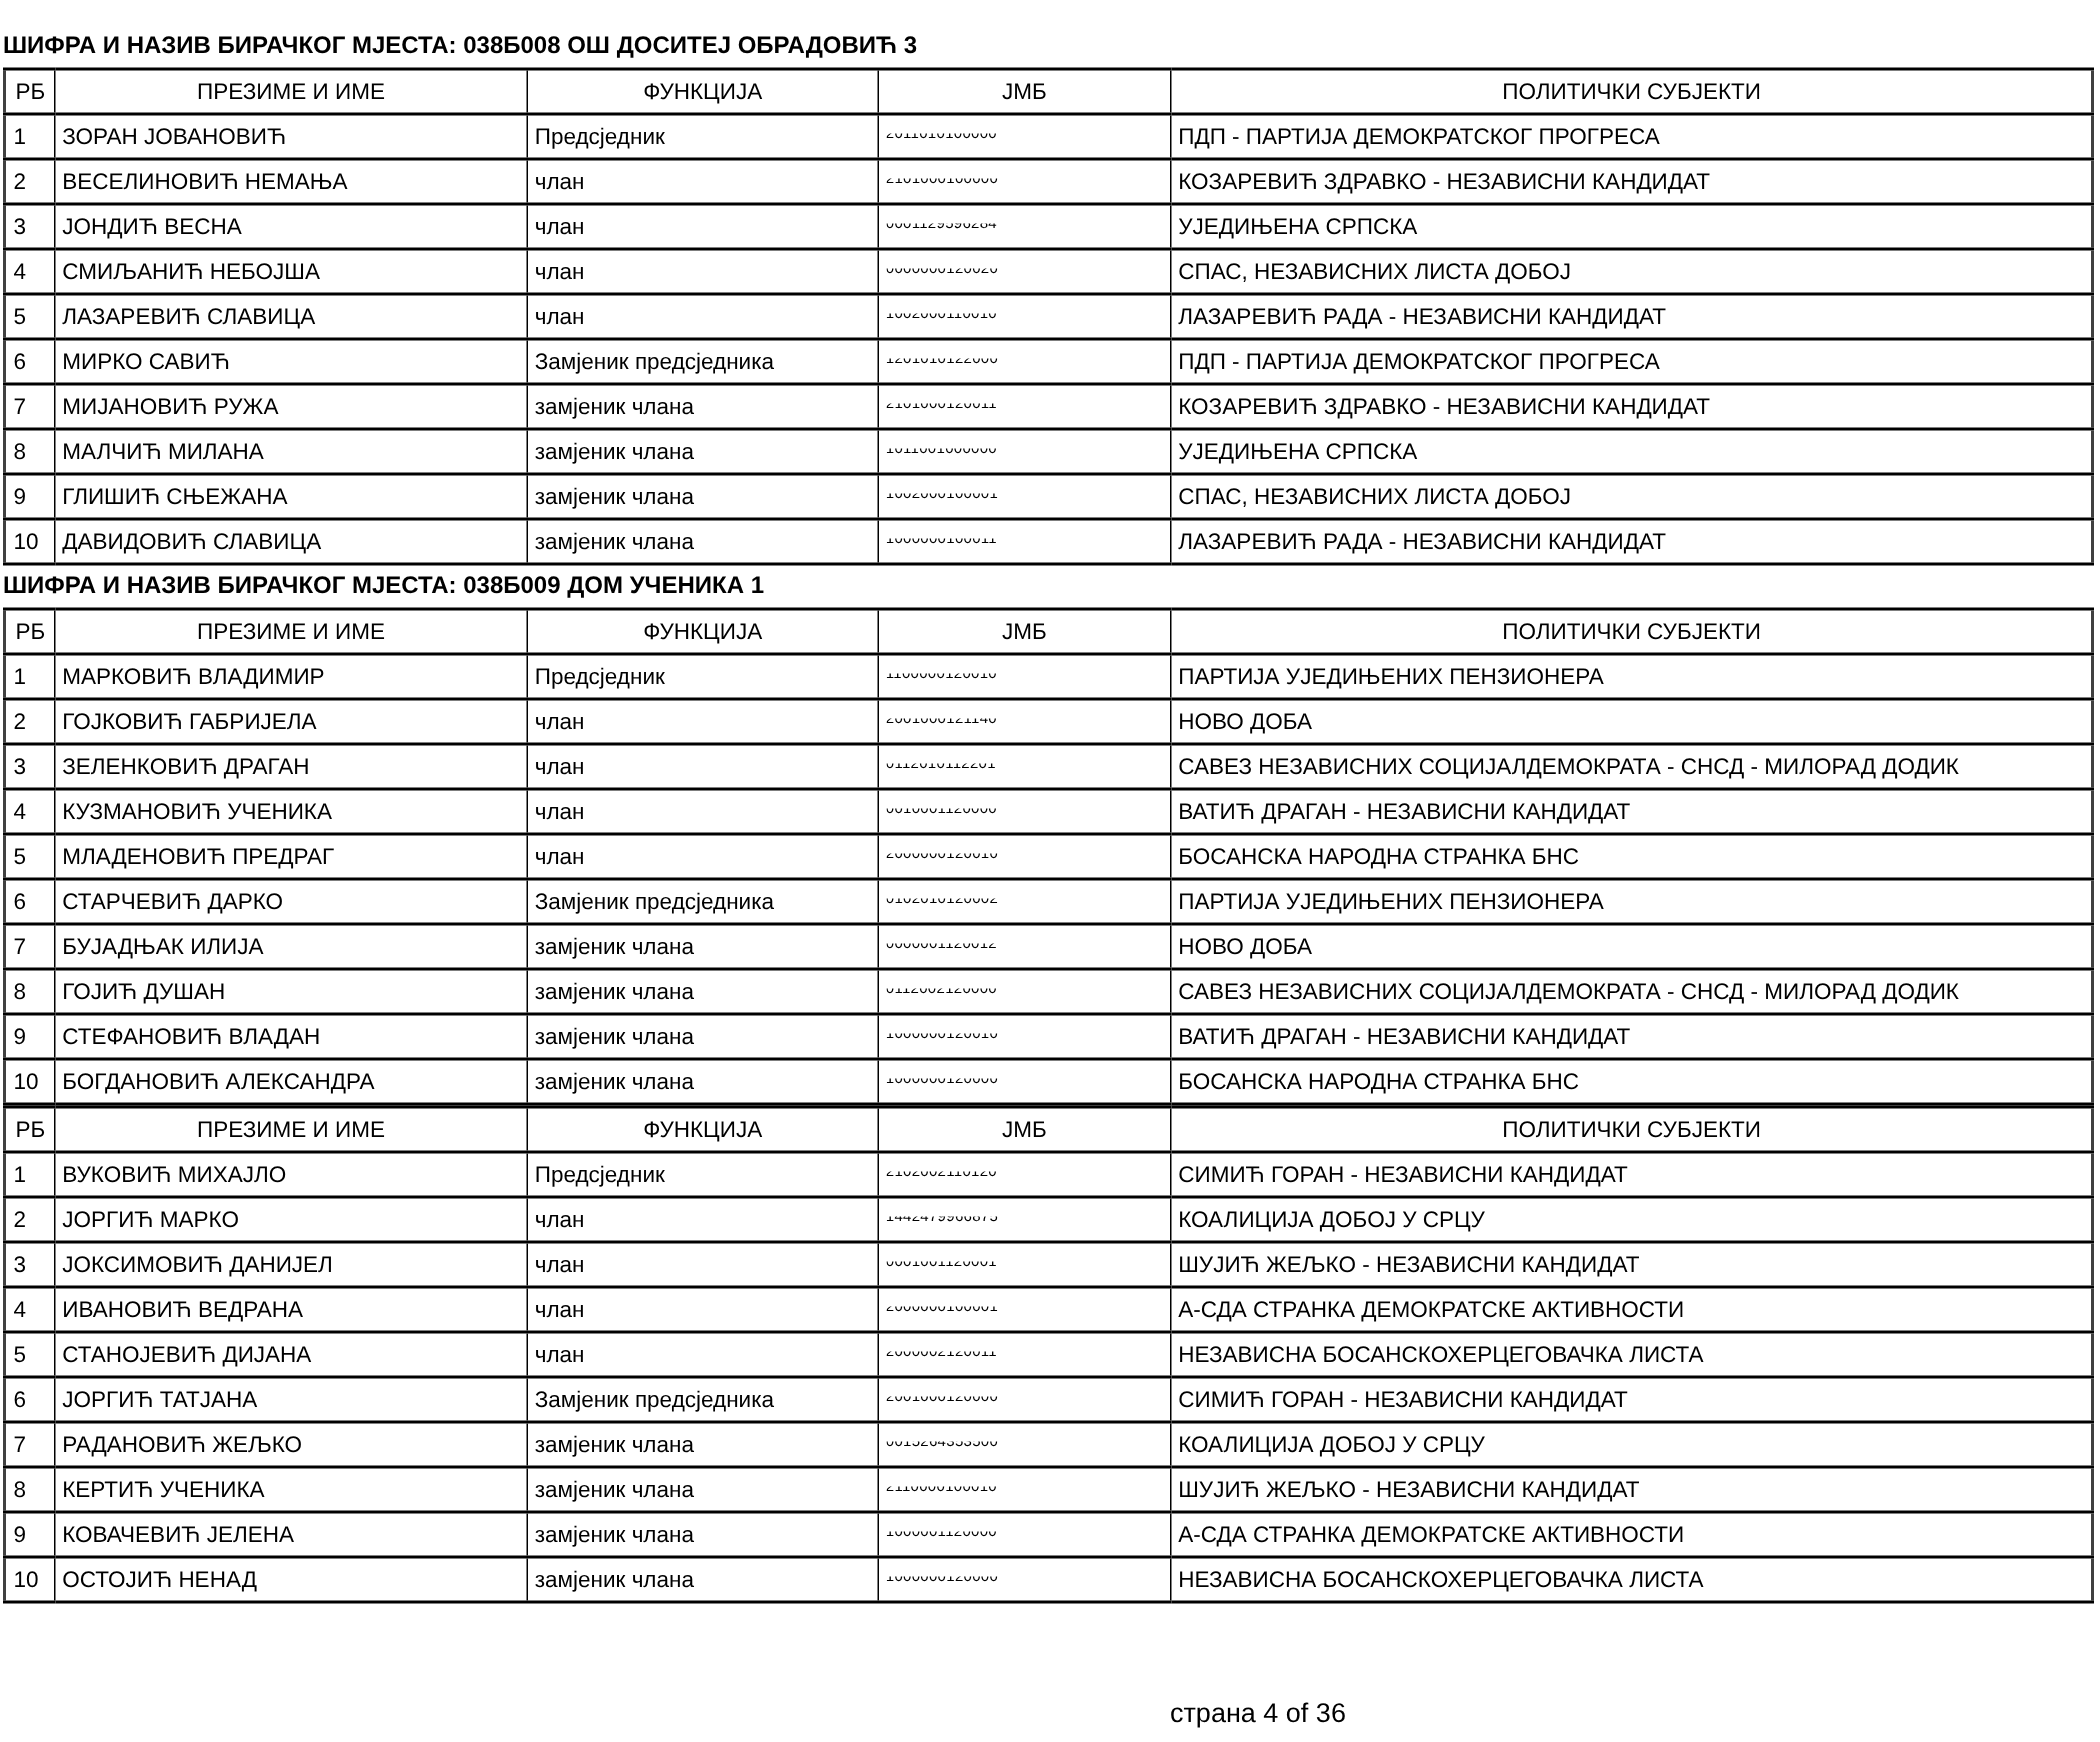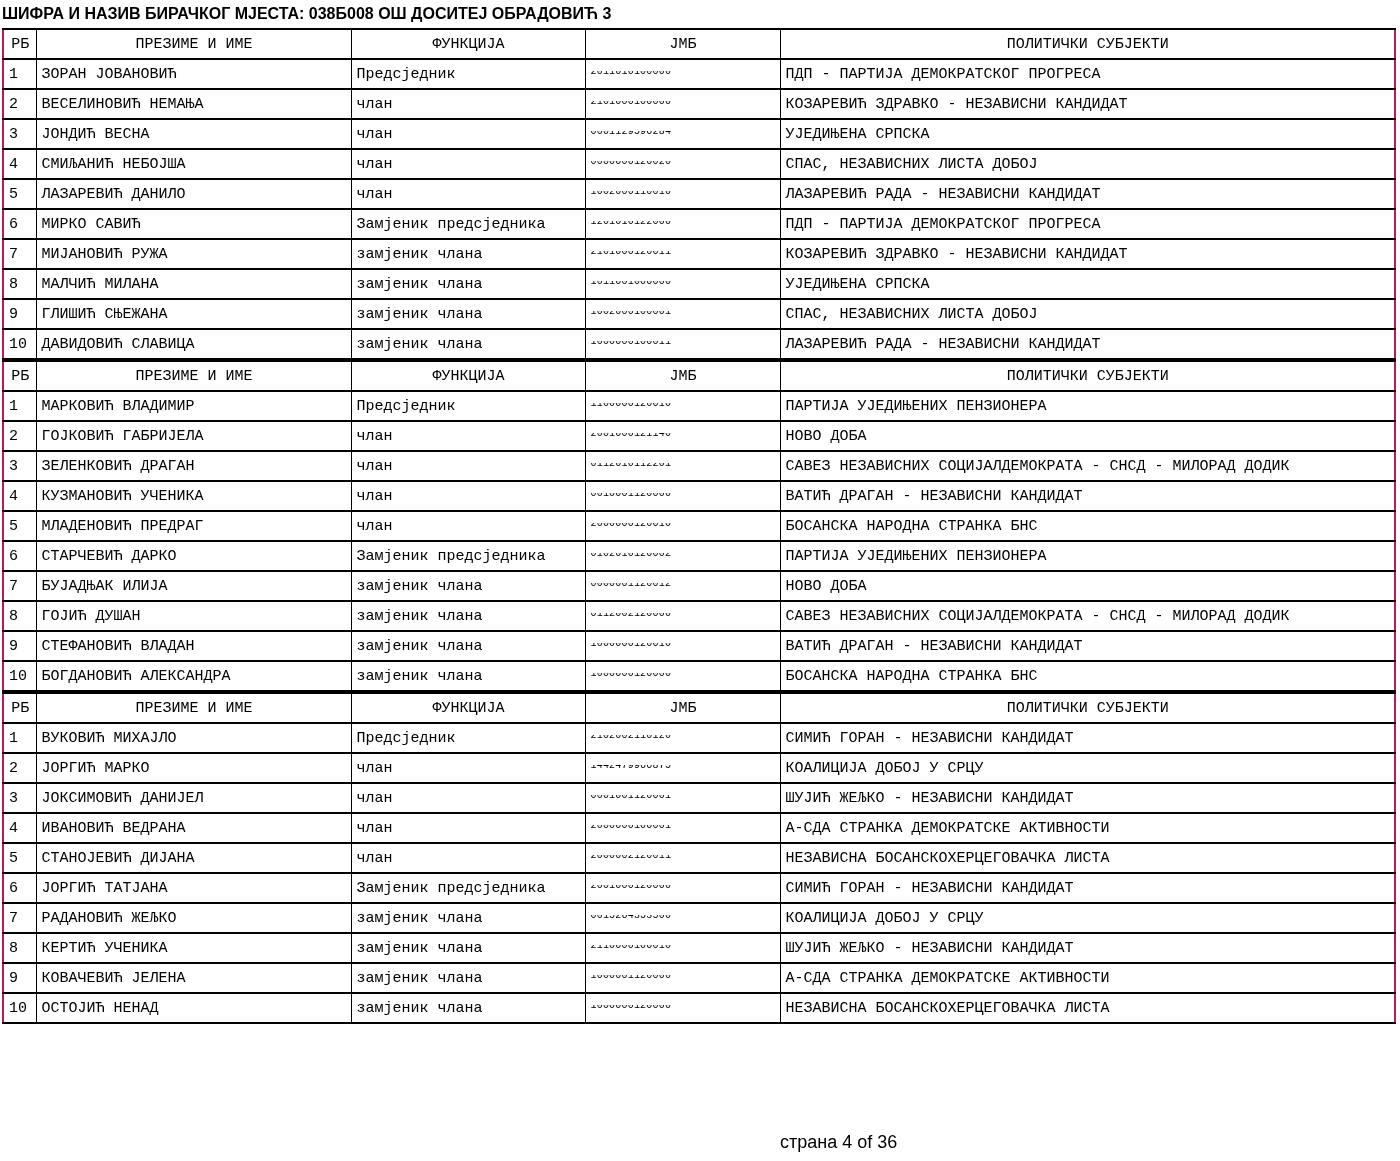--- a/index.html
+++ b/index.html
@@ -2,31 +2,30 @@
 <html><head>
 <meta charset="utf-8">
 <style>
   html,body{margin:0;padding:0;}
   body{
     width:1400px;height:1161px;
     background:#ffffff;color:#000;
     font-family:"Liberation Sans", sans-serif;
     position:relative;overflow:hidden;
   }
-  .content{padding-left:2px;}
+  .content{padding-left:2px;margin-top:17px;}
   .section-title{
     font-weight:bold;font-size:16px;
     height:28px;line-height:28px;
     white-space:nowrap;overflow:hidden;
   }
   table.roster{
     border-collapse:collapse;table-layout:fixed;
     width:1392px;
-    border:2px solid #be185d;
-    font-family:Liberation Mono, monospace;
+    border:2px solid #404040;
   }
   .col-rb{width:33px;}
   .col-name{width:315px;}
   .col-func{width:234px;}
   .col-jmb{width:195px;}
   .col-party{width:615px;}
   table.roster th, table.roster td{
     border:2px solid #000;
     border-left-width:1px;border-right-width:1px;
     height:28px;
@@ -98,21 +97,21 @@
             </tr>
             <tr>
               <td class="rb-cell">4</td>
               <td>СМИЉАНИЋ НЕБОЈША</td>
               <td>члан</td>
               <td><span class="jmb-clip"><span>0000000120020</span></span></td>
               <td>СПАС, НЕЗАВИСНИХ ЛИСТА ДОБОЈ</td>
             </tr>
             <tr>
               <td class="rb-cell">5</td>
-              <td>ЛАЗАРЕВИЋ ДАНИЛО</td>
+              <td>ЛАЗАРЕВИЋ СЛАВИЦА</td>
               <td>члан</td>
               <td><span class="jmb-clip"><span>1002000110010</span></span></td>
               <td>ЛАЗАРЕВИЋ РАДА - НЕЗАВИСНИ КАНДИДАТ</td>
             </tr>
             <tr>
               <td class="rb-cell">6</td>
               <td>МИРКО САВИЋ</td>
               <td>Замјеник предсједника</td>
               <td><span class="jmb-clip"><span>1201010122000</span></span></td>
               <td>ПДП - ПАРТИЈА ДЕМОКРАТСКОГ ПРОГРЕСА</td>
@@ -137,20 +136,113 @@
               <td>замјеник члана</td>
               <td><span class="jmb-clip"><span>1002000100001</span></span></td>
               <td>СПАС, НЕЗАВИСНИХ ЛИСТА ДОБОЈ</td>
             </tr>
             <tr>
               <td class="rb-cell">10</td>
               <td>ДАВИДОВИЋ СЛАВИЦА</td>
               <td>замјеник члана</td>
               <td><span class="jmb-clip"><span>1000000100011</span></span></td>
               <td>ЛАЗАРЕВИЋ РАДА - НЕЗАВИСНИ КАНДИДАТ</td>
+            </tr>
+          </tbody>
+        </table>
+      </div>
+      <div class="section">
+        <div class="section-title">ШИФРА И НАЗИВ БИРАЧКОГ МЈЕСТА: 038Б009 ДОМ УЧЕНИКА 1</div>
+        <table class="roster">
+          <colgroup>
+            <col class="col-rb">
+            <col class="col-name">
+            <col class="col-func">
+            <col class="col-jmb">
+            <col class="col-party">
+          </colgroup>
+          <thead>
+            <tr>
+              <th>РБ</th>
+              <th>ПРЕЗИМЕ И ИМЕ</th>
+              <th>ФУНКЦИЈА</th>
+              <th>ЈМБ</th>
+              <th>ПОЛИТИЧКИ СУБЈЕКТИ</th>
+            </tr>
+          </thead>
+          <tbody>
+            <tr>
+              <td class="rb-cell">1</td>
+              <td>МАРКОВИЋ ВЛАДИМИР</td>
+              <td>Предсједник</td>
+              <td><span class="jmb-clip"><span>1100000120010</span></span></td>
+              <td>ПАРТИЈА УЈЕДИЊЕНИХ ПЕНЗИОНЕРА</td>
+            </tr>
+            <tr>
+              <td class="rb-cell">2</td>
+              <td>ГОЈКОВИЋ ГАБРИЈЕЛА</td>
+              <td>члан</td>
+              <td><span class="jmb-clip"><span>2001000121140</span></span></td>
+              <td>НОВО ДОБА</td>
+            </tr>
+            <tr>
+              <td class="rb-cell">3</td>
+              <td>ЗЕЛЕНКОВИЋ ДРАГАН</td>
+              <td>члан</td>
+              <td><span class="jmb-clip"><span>0112010112201</span></span></td>
+              <td>САВЕЗ НЕЗАВИСНИХ СОЦИЈАЛДЕМОКРАТА - СНСД - МИЛОРАД ДОДИК</td>
+            </tr>
+            <tr>
+              <td class="rb-cell">4</td>
+              <td>КУЗМАНОВИЋ УЧЕНИКА</td>
+              <td>члан</td>
+              <td><span class="jmb-clip"><span>0010001120000</span></span></td>
+              <td>ВАТИЋ ДРАГАН - НЕЗАВИСНИ КАНДИДАТ</td>
+            </tr>
+            <tr>
+              <td class="rb-cell">5</td>
+              <td>МЛАДЕНОВИЋ ПРЕДРАГ</td>
+              <td>члан</td>
+              <td><span class="jmb-clip"><span>2000000120010</span></span></td>
+              <td>БОСАНСКА НАРОДНА СТРАНКА БНС</td>
+            </tr>
+            <tr>
+              <td class="rb-cell">6</td>
+              <td>СТАРЧЕВИЋ ДАРКО</td>
+              <td>Замјеник предсједника</td>
+              <td><span class="jmb-clip"><span>0102010120002</span></span></td>
+              <td>ПАРТИЈА УЈЕДИЊЕНИХ ПЕНЗИОНЕРА</td>
+            </tr>
+            <tr>
+              <td class="rb-cell">7</td>
+              <td>БУЈАДЊАК ИЛИЈА</td>
+              <td>замјеник члана</td>
+              <td><span class="jmb-clip"><span>0000001120012</span></span></td>
+              <td>НОВО ДОБА</td>
+            </tr>
+            <tr>
+              <td class="rb-cell">8</td>
+              <td>ГОЈИЋ ДУШАН</td>
+              <td>замјеник члана</td>
+              <td><span class="jmb-clip"><span>0112002120000</span></span></td>
+              <td>САВЕЗ НЕЗАВИСНИХ СОЦИЈАЛДЕМОКРАТА - СНСД - МИЛОРАД ДОДИК</td>
+            </tr>
+            <tr>
+              <td class="rb-cell">9</td>
+              <td>СТЕФАНОВИЋ ВЛАДАН</td>
+              <td>замјеник члана</td>
+              <td><span class="jmb-clip"><span>1000000120010</span></span></td>
+              <td>ВАТИЋ ДРАГАН - НЕЗАВИСНИ КАНДИДАТ</td>
+            </tr>
+            <tr>
+              <td class="rb-cell">10</td>
+              <td>БОГДАНОВИЋ АЛЕКСАНДРА</td>
+              <td>замјеник члана</td>
+              <td><span class="jmb-clip"><span>1000000120000</span></span></td>
+              <td>БОСАНСКА НАРОДНА СТРАНКА БНС</td>
             </tr>
           </tbody>
         </table>
       </div>
       <div class="section">
         <table class="roster">
           <colgroup>
             <col class="col-rb">
             <col class="col-name">
             <col class="col-func">
@@ -162,112 +254,20 @@
               <th>РБ</th>
               <th>ПРЕЗИМЕ И ИМЕ</th>
               <th>ФУНКЦИЈА</th>
               <th>ЈМБ</th>
               <th>ПОЛИТИЧКИ СУБЈЕКТИ</th>
             </tr>
           </thead>
           <tbody>
             <tr>
               <td class="rb-cell">1</td>
-              <td>МАРКОВИЋ ВЛАДИМИР</td>
-              <td>Предсједник</td>
-              <td><span class="jmb-clip"><span>1100000120010</span></span></td>
-              <td>ПАРТИЈА УЈЕДИЊЕНИХ ПЕНЗИОНЕРА</td>
-            </tr>
-            <tr>
-              <td class="rb-cell">2</td>
-              <td>ГОЈКОВИЋ ГАБРИЈЕЛА</td>
-              <td>члан</td>
-              <td><span class="jmb-clip"><span>2001000121140</span></span></td>
-              <td>НОВО ДОБА</td>
-            </tr>
-            <tr>
-              <td class="rb-cell">3</td>
-              <td>ЗЕЛЕНКОВИЋ ДРАГАН</td>
-              <td>члан</td>
-              <td><span class="jmb-clip"><span>0112010112201</span></span></td>
-              <td>САВЕЗ НЕЗАВИСНИХ СОЦИЈАЛДЕМОКРАТА - СНСД - МИЛОРАД ДОДИК</td>
-            </tr>
-            <tr>
-              <td class="rb-cell">4</td>
-              <td>КУЗМАНОВИЋ УЧЕНИКА</td>
-              <td>члан</td>
-              <td><span class="jmb-clip"><span>0010001120000</span></span></td>
-              <td>ВАТИЋ ДРАГАН - НЕЗАВИСНИ КАНДИДАТ</td>
-            </tr>
-            <tr>
-              <td class="rb-cell">5</td>
-              <td>МЛАДЕНОВИЋ ПРЕДРАГ</td>
-              <td>члан</td>
-              <td><span class="jmb-clip"><span>2000000120010</span></span></td>
-              <td>БОСАНСКА НАРОДНА СТРАНКА БНС</td>
-            </tr>
-            <tr>
-              <td class="rb-cell">6</td>
-              <td>СТАРЧЕВИЋ ДАРКО</td>
-              <td>Замјеник предсједника</td>
-              <td><span class="jmb-clip"><span>0102010120002</span></span></td>
-              <td>ПАРТИЈА УЈЕДИЊЕНИХ ПЕНЗИОНЕРА</td>
-            </tr>
-            <tr>
-              <td class="rb-cell">7</td>
-              <td>БУЈАДЊАК ИЛИЈА</td>
-              <td>замјеник члана</td>
-              <td><span class="jmb-clip"><span>0000001120012</span></span></td>
-              <td>НОВО ДОБА</td>
-            </tr>
-            <tr>
-              <td class="rb-cell">8</td>
-              <td>ГОЈИЋ ДУШАН</td>
-              <td>замјеник члана</td>
-              <td><span class="jmb-clip"><span>0112002120000</span></span></td>
-              <td>САВЕЗ НЕЗАВИСНИХ СОЦИЈАЛДЕМОКРАТА - СНСД - МИЛОРАД ДОДИК</td>
-            </tr>
-            <tr>
-              <td class="rb-cell">9</td>
-              <td>СТЕФАНОВИЋ ВЛАДАН</td>
-              <td>замјеник члана</td>
-              <td><span class="jmb-clip"><span>1000000120010</span></span></td>
-              <td>ВАТИЋ ДРАГАН - НЕЗАВИСНИ КАНДИДАТ</td>
-            </tr>
-            <tr>
-              <td class="rb-cell">10</td>
-              <td>БОГДАНОВИЋ АЛЕКСАНДРА</td>
-              <td>замјеник члана</td>
-              <td><span class="jmb-clip"><span>1000000120000</span></span></td>
-              <td>БОСАНСКА НАРОДНА СТРАНКА БНС</td>
-            </tr>
-          </tbody>
-        </table>
-      </div>
-      <div class="section">
-        <table class="roster">
-          <colgroup>
-            <col class="col-rb">
-            <col class="col-name">
-            <col class="col-func">
-            <col class="col-jmb">
-            <col class="col-party">
-          </colgroup>
-          <thead>
-            <tr>
-              <th>РБ</th>
-              <th>ПРЕЗИМЕ И ИМЕ</th>
-              <th>ФУНКЦИЈА</th>
-              <th>ЈМБ</th>
-              <th>ПОЛИТИЧКИ СУБЈЕКТИ</th>
-            </tr>
-          </thead>
-          <tbody>
-            <tr>
-              <td class="rb-cell">1</td>
               <td>ВУКОВИЋ МИХАЈЛО</td>
               <td>Предсједник</td>
               <td><span class="jmb-clip"><span>2102002110120</span></span></td>
               <td>СИМИЋ ГОРАН - НЕЗАВИСНИ КАНДИДАТ</td>
             </tr>
             <tr>
               <td class="rb-cell">2</td>
               <td>ЈОРГИЋ МАРКО</td>
               <td>члан</td>
               <td><span class="jmb-clip"><span>1442479966875</span></span></td>

